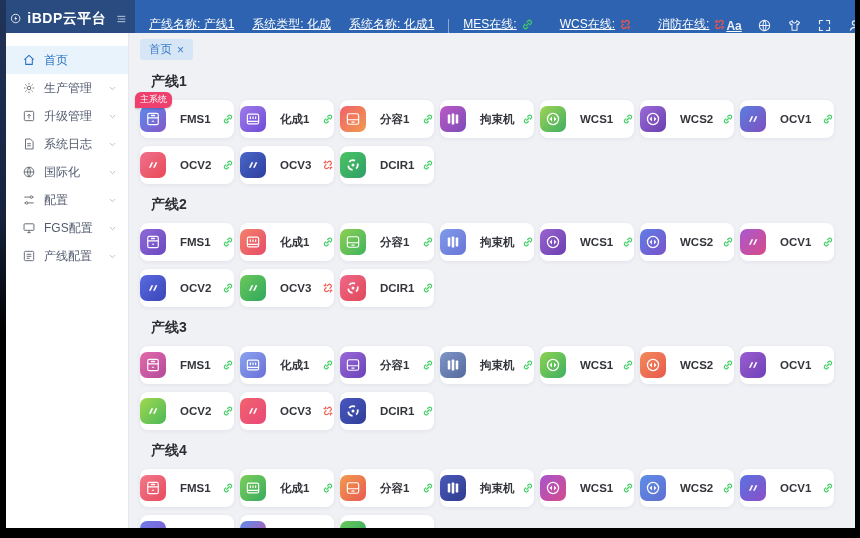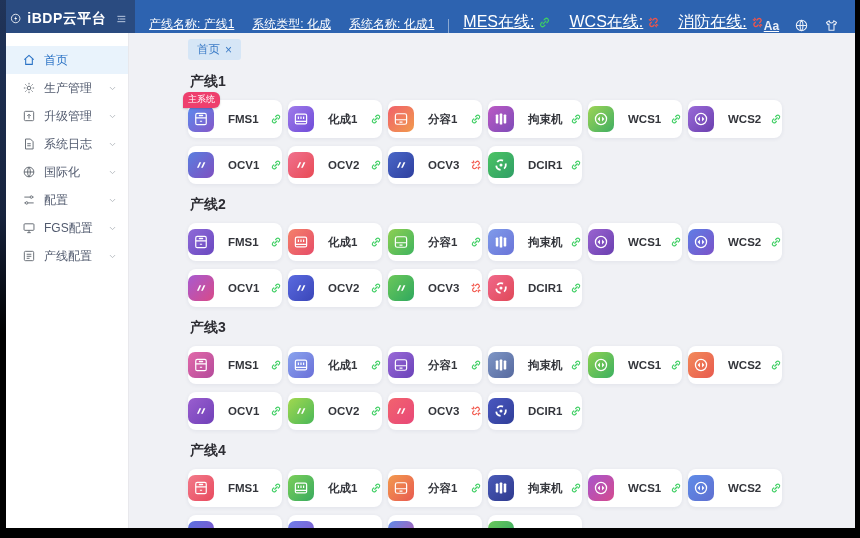--- a/index.html
+++ b/index.html
@@ -11,42 +11,42 @@
   .app{position:absolute;left:0;top:0;width:855px;height:528px;background:#f0f1f5;}
   
   .topbar{display:flex;height:33px;width:100%;}
   .logo-zone{width:135px;min-width:135px;background:#2a4b80;display:flex;align-items:center;padding:4px 8px 0 10px;box-sizing:border-box;color:#fff;}
   .logo-zone .logo-svg{width:17px;height:17px;margin-right:6px;}
   .logo-text{font-size:14px;font-weight:bold;letter-spacing:.5px;white-space:nowrap;}
   .collapse-btn{margin-left:10px;width:16px;height:16px;color:#cdd9ec;cursor:pointer;}
   .topbar-main{flex:1;background:#2d63b0;display:flex;align-items:flex-end;color:#fff;padding:0 12px 0 14px;box-sizing:border-box;text-decoration:underline;}
   .tb-info{display:flex;align-items:center;gap:18px;font-size:12px;white-space:nowrap;}
   .tb-sep{width:1px;height:14px;background:rgba(255,255,255,.45);margin:0 14px;}
-  .tb-status{display:flex;align-items:center;gap:18px;font-size:16px;white-space:nowrap;}
+  .tb-status{display:flex;align-items:center;gap:26px;font-size:12px;white-space:nowrap;}
   .tb-status .st-item{display:flex;align-items:center;gap:4px;}
   .tb-status svg{width:13px;height:13px;}
   .tb-actions{margin-left:auto;display:flex;align-items:center;gap:15px;color:#e9eef7;}
   .tb-actions .act{display:flex;align-items:center;justify-content:center;cursor:pointer;font-size:12px;font-weight:bold;}
   .tb-actions svg{width:15px;height:15px;}
   
-  .body-row{display:flex;height:495px;gap:48px;}
+  .body-row{display:flex;height:495px;}
   .sidebar{width:129px;min-width:129px;background:#fff;border-right:1px solid #e8e8ec;padding-top:13px;box-sizing:border-box;}
   .side-item{height:28px;display:flex;align-items:center;padding:0 10px 0 19px;cursor:pointer;color:#515a6e;border-left:3px solid transparent;box-sizing:border-box;}
   .side-item svg{width:14px;height:14px;color:#60666f;flex:none;}
   .side-item .s-label{font-size:12px;margin-left:8px;flex:1;white-space:nowrap;}
   .side-item .s-chev{width:11px;height:11px;color:#b3b7bd;}
   .side-item.active{background:#e9f3fc;border-left-color:#2a72c5;color:#2a72c5;}
   .side-item.active svg{color:#2a72c5;}
   
   .main{flex:1;overflow:hidden;display:flex;flex-direction:column;}
   .tabbar{padding:6px 0 0 11px;height:28px;box-sizing:border-box;}
   .tab{display:inline-flex;align-items:center;gap:5px;background:#d6e6f6;color:#3c7cc7;font-size:11.5px;padding:3px 9px;border-radius:3px;cursor:pointer;}
   .tab .tab-x{font-size:12px;line-height:1;cursor:pointer;}
   .content{flex:1;padding:0 12px 0 11px;overflow:hidden;}
-  .sec-title{font-size:14px;font-weight:bold;color:#2d2d33;margin:12px 0 9px 2px;}
+  .sec-title{font-size:14px;font-weight:bold;color:#2d2d33;margin:12px 0 9px 11px;}
   .cards{display:flex;flex-wrap:wrap;gap:8px 6px;}
   .card{position:relative;width:94px;height:38px;background:#fff;border-radius:8px;display:flex;align-items:center;padding:0 0;box-sizing:border-box;box-shadow:0 1px 4px rgba(30,40,80,.07);cursor:pointer;}
   .cicon{width:26px;height:26px;border-radius:7px;display:flex;align-items:center;justify-content:center;flex:none;}
   .cicon svg{width:18px;height:18px;}
   .clabel{font-size:11.5px;font-weight:bold;color:#33353b;margin-left:14px;white-space:nowrap;}
   .clink{margin-left:auto;display:flex;}
   .clink svg{width:12px;height:12px;}
   .badge{position:absolute;top:-8px;left:-5px;background:#ee3f6d;color:#fff;font-size:9px;padding:1px 5px 2px;border-radius:6px 6px 6px 0;box-shadow:0 1px 2px rgba(0,0,0,.2);white-space:nowrap;}
   
   .frame-left{position:absolute;left:0;top:0;width:6px;height:538px;background:linear-gradient(180deg,#20345a 0%,#17233d 40%,#000 62%);}

